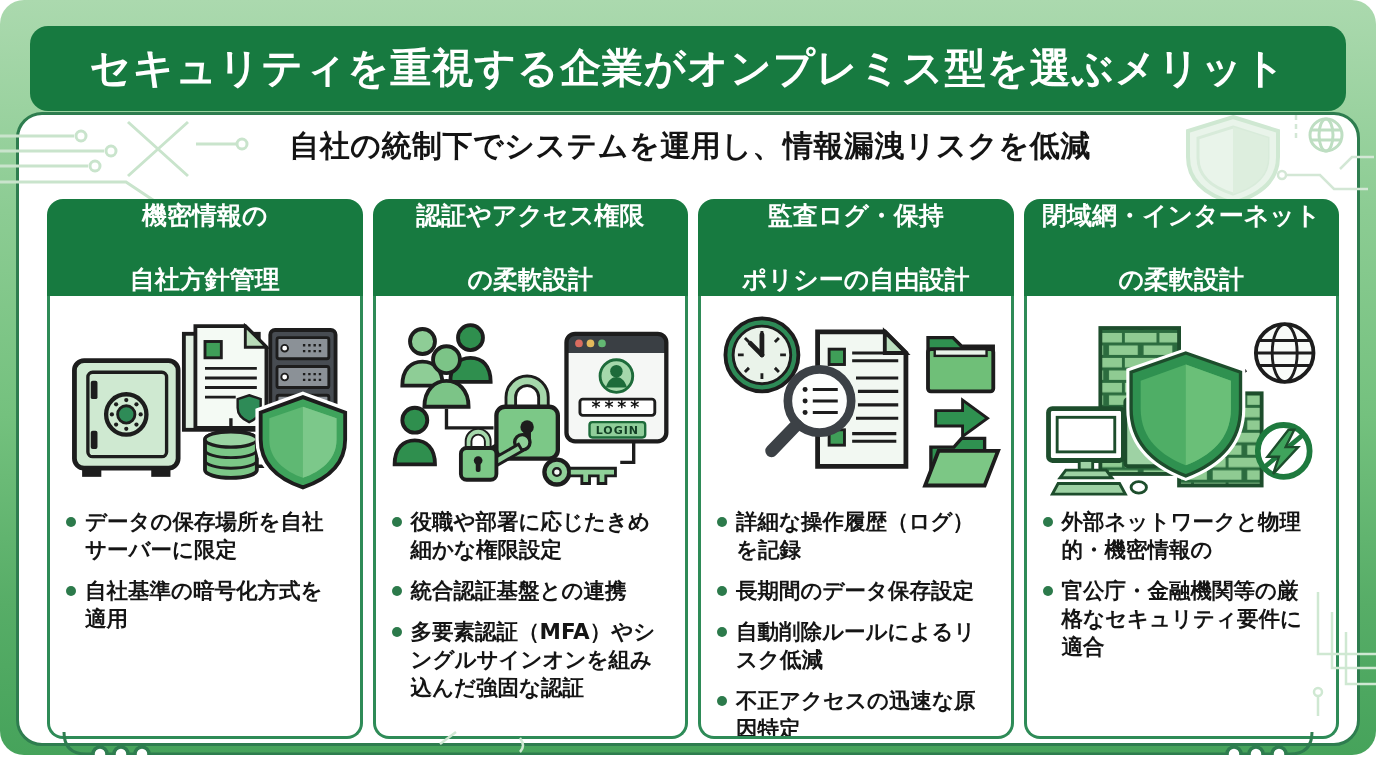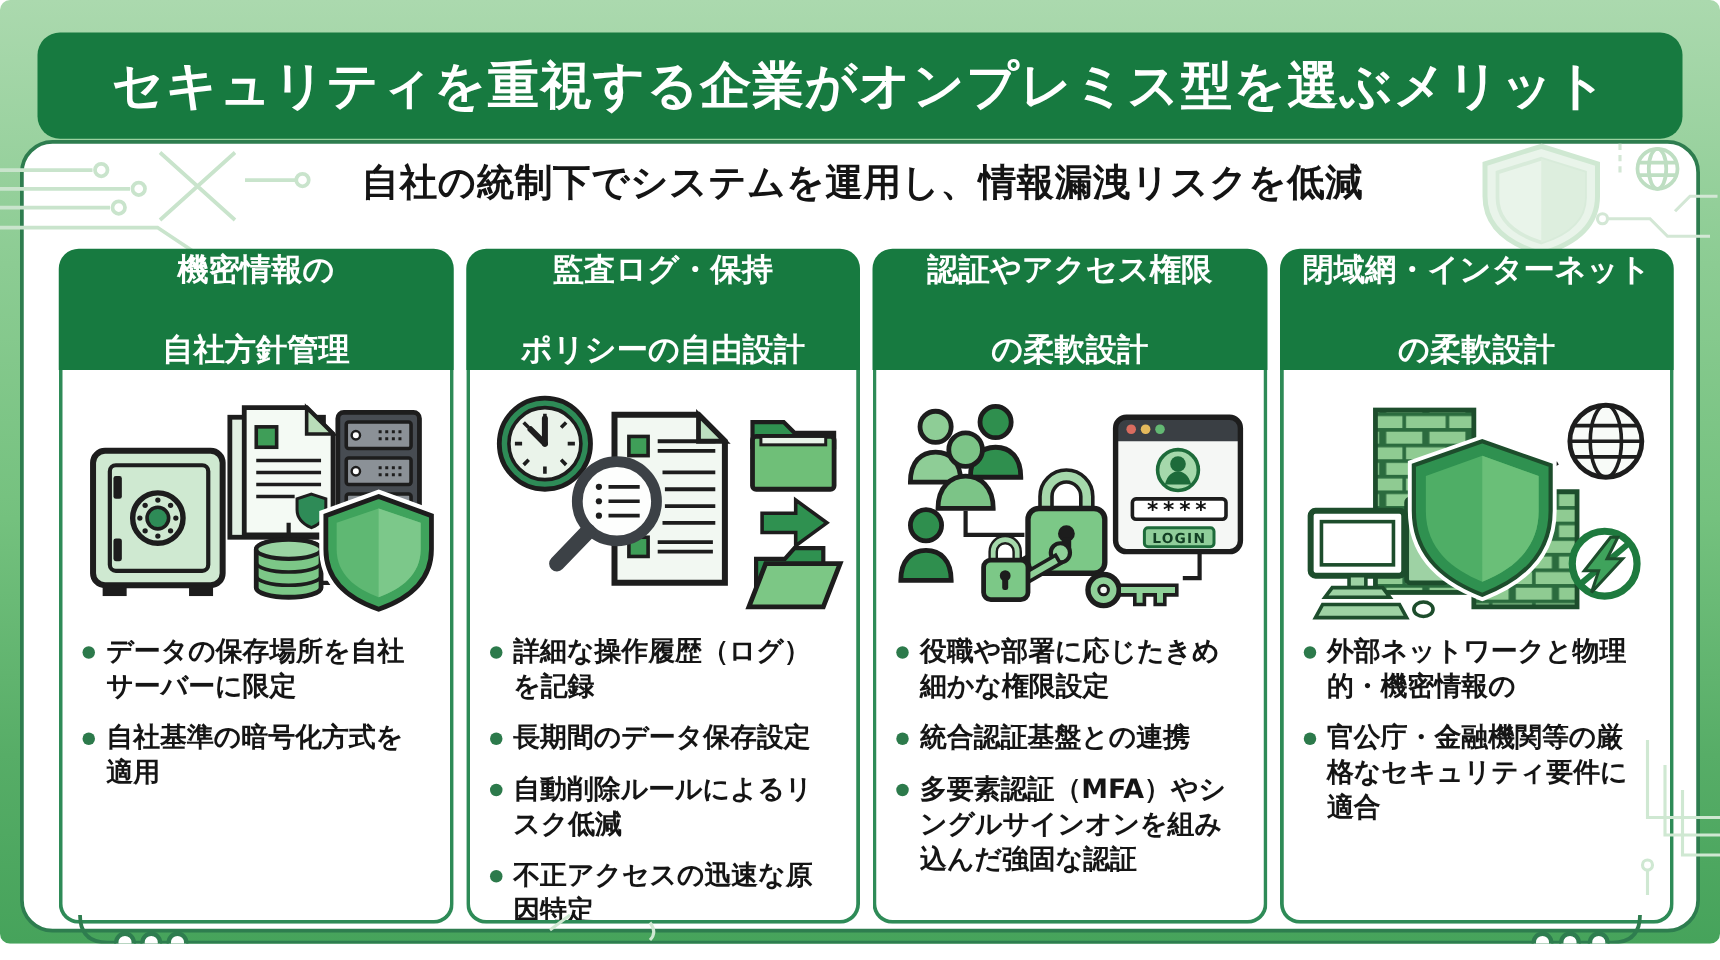--- a/index.html
+++ b/index.html
@@ -1,18 +1,18 @@
 <!DOCTYPE html>
 <html><head>
 <meta charset="utf-8">
 <style>
   html,body{margin:0;padding:0;background:#fff;}
   .stage{
     position:relative; width:1376px; height:755px; overflow:hidden;
-    border-radius:8px;
+    border-radius:24px;
     background:linear-gradient(180deg,#abd9ae 0%,#8ccc93 28%,#74c17e 55%,#57ad67 80%,#46a35b 100%);
     font-family:"DejaVu Sans","Liberation Sans",sans-serif;
   }
   .banner{
     position:absolute; left:30px; top:26px; width:1316px; height:85px;
     background:#177a40; border-radius:18px;
     display:flex; align-items:center; justify-content:center;
   }
   .banner h1{
     margin:0; color:#fff; font-size:41px; font-weight:800; letter-spacing:1px; white-space:nowrap;
@@ -176,92 +176,20 @@
           </svg>
         </div>
         <ul class="bullets">
           <li>
               <span class="dot"></span>
               <span>データの保存場所を自社サーバーに限定</span>
             </li>
           <li>
               <span class="dot"></span>
               <span>自社基準の暗号化方式を適用</span>
-            </li>
-        </ul>
-      </div>
-    </section>
-
-    <section class="card">
-      <header class="card-header">
-        <div class="hl">監査ログ・保持</div>
-        <div class="hl">ポリシーの自由設計</div>
-      </header>
-      <div class="card-body">
-        <div class="illo">
-          <svg viewBox="0 0 300 200">
-            <g>
-              <circle cx="52" cy="52" r="38" fill="#2e8b57" stroke="#1d1d1d" stroke-width="4"></circle>
-              <circle cx="52" cy="52" r="30" fill="#eaf3ea" stroke="#1d1d1d" stroke-width="3"></circle>
-              <g stroke="#1d1d1d" stroke-width="3">
-                <path d="M52,27 v6 M52,71 v6 M27,52 h6 M71,52 h6 M34.3,34.3 l4.2,4.2 M65.5,65.5 l4.2,4.2 M69.7,34.3 l-4.2,4.2 M38.5,65.5 l-4.2,4.2"></path>
-              </g>
-              <path d="M52,52 L52,31" stroke="#1d1d1d" stroke-width="5" stroke-linecap="round"></path>
-              <path d="M52,52 L40,40" stroke="#1d1d1d" stroke-width="5" stroke-linecap="round"></path>
-            </g>
-            <g>
-              <path d="M110,28 h70 l22,22 v118 h-92 z" fill="#f2f8f2" stroke="#1d1d1d" stroke-width="5"></path>
-              <path d="M180,28 l22,22 h-22 z" fill="#bcdfbf" stroke="#1d1d1d" stroke-width="4"></path>
-              <rect x="122" y="46" width="16" height="16" fill="#3f9e58" stroke="#1d1d1d" stroke-width="3"></rect>
-              <g stroke="#1d1d1d" stroke-width="3.2">
-                <path d="M146,50 h48 M146,58 h48 M150,76 h44 M152,90 h42 M152,104 h42 M150,118 h44"></path>
-              </g>
-              <rect x="122" y="130" width="16" height="16" fill="#3f9e58" stroke="#1d1d1d" stroke-width="3"></rect>
-              <path d="M146,134 h46 M146,142 h46" stroke="#1d1d1d" stroke-width="3.2"></path>
-            </g>
-            <g>
-              <circle cx="112" cy="100" r="33" fill="#fdfefd" stroke="#3c4146" stroke-width="9"></circle>
-              <g fill="#1d1d1d">
-                <circle cx="97" cy="88" r="2.6"></circle>
-                  <circle cx="97" cy="100" r="2.6"></circle>
-                  <circle cx="97" cy="112" r="2.6"></circle>
-              </g>
-              <g stroke="#1d1d1d" stroke-width="3">
-                <path d="M105,88 h26 M105,100 h26 M105,112 h26"></path>
-              </g>
-              <path d="M88,125 L62,152" stroke="#3c4146" stroke-width="13" stroke-linecap="round"></path>
-            </g>
-            <g>
-              <path d="M225,34 h26 l9,9 h33 v12 h-68 z" fill="#2f9150" stroke="#1d1d1d" stroke-width="3.5"></path>
-              <rect x="225" y="46" width="68" height="44" rx="3" fill="#6fbf78" stroke="#1d1d1d" stroke-width="4"></rect>
-              <rect x="232" y="46" width="54" height="7" fill="#e8f4e9" stroke="#1d1d1d" stroke-width="2.5"></rect>
-            </g>
-            <path d="M233,110 h28 v-11 l26,19 l-26,19 v-11 h-28 z" fill="#2f9150" stroke="#1d1d1d" stroke-width="3"></path>
-            <g>
-              <path d="M228,148 h24 l8,-9 h24 v45 h-56 z" fill="#2f9150" stroke="#1d1d1d" stroke-width="3.5"></path>
-              <path d="M222,188 L236,152 H298 L284,188 Z" fill="#7cc785" stroke="#1d1d1d" stroke-width="4"></path>
-            </g>
-          </svg>
-        </div>
-        <ul class="bullets">
-          <li>
-              <span class="dot"></span>
-              <span>詳細な操作履歴（ログ）を記録</span>
-            </li>
-          <li>
-              <span class="dot"></span>
-              <span>長期間のデータ保存設定</span>
-            </li>
-          <li>
-              <span class="dot"></span>
-              <span>自動削除ルールによるリスク低減</span>
-            </li>
-          <li>
-              <span class="dot"></span>
-              <span>不正アクセスの迅速な原因特定</span>
             </li>
         </ul>
       </div>
     </section>
 
     <section class="card">
       <header class="card-header">
         <div class="hl">認証やアクセス権限</div>
         <div class="hl">の柔軟設計</div>
       </header>
@@ -333,20 +261,92 @@
           <li>
               <span class="dot"></span>
               <span>多要素認証（MFA）やシングルサインオンを組み込んだ強固な認証</span>
             </li>
         </ul>
       </div>
     </section>
 
     <section class="card">
       <header class="card-header">
+        <div class="hl">監査ログ・保持</div>
+        <div class="hl">ポリシーの自由設計</div>
+      </header>
+      <div class="card-body">
+        <div class="illo">
+          <svg viewBox="0 0 300 200">
+            <g>
+              <circle cx="52" cy="52" r="38" fill="#2e8b57" stroke="#1d1d1d" stroke-width="4"></circle>
+              <circle cx="52" cy="52" r="30" fill="#eaf3ea" stroke="#1d1d1d" stroke-width="3"></circle>
+              <g stroke="#1d1d1d" stroke-width="3">
+                <path d="M52,27 v6 M52,71 v6 M27,52 h6 M71,52 h6 M34.3,34.3 l4.2,4.2 M65.5,65.5 l4.2,4.2 M69.7,34.3 l-4.2,4.2 M38.5,65.5 l-4.2,4.2"></path>
+              </g>
+              <path d="M52,52 L52,31" stroke="#1d1d1d" stroke-width="5" stroke-linecap="round"></path>
+              <path d="M52,52 L40,40" stroke="#1d1d1d" stroke-width="5" stroke-linecap="round"></path>
+            </g>
+            <g>
+              <path d="M110,28 h70 l22,22 v118 h-92 z" fill="#f2f8f2" stroke="#1d1d1d" stroke-width="5"></path>
+              <path d="M180,28 l22,22 h-22 z" fill="#bcdfbf" stroke="#1d1d1d" stroke-width="4"></path>
+              <rect x="122" y="46" width="16" height="16" fill="#3f9e58" stroke="#1d1d1d" stroke-width="3"></rect>
+              <g stroke="#1d1d1d" stroke-width="3.2">
+                <path d="M146,50 h48 M146,58 h48 M150,76 h44 M152,90 h42 M152,104 h42 M150,118 h44"></path>
+              </g>
+              <rect x="122" y="130" width="16" height="16" fill="#3f9e58" stroke="#1d1d1d" stroke-width="3"></rect>
+              <path d="M146,134 h46 M146,142 h46" stroke="#1d1d1d" stroke-width="3.2"></path>
+            </g>
+            <g>
+              <circle cx="112" cy="100" r="33" fill="#fdfefd" stroke="#3c4146" stroke-width="9"></circle>
+              <g fill="#1d1d1d">
+                <circle cx="97" cy="88" r="2.6"></circle>
+                  <circle cx="97" cy="100" r="2.6"></circle>
+                  <circle cx="97" cy="112" r="2.6"></circle>
+              </g>
+              <g stroke="#1d1d1d" stroke-width="3">
+                <path d="M105,88 h26 M105,100 h26 M105,112 h26"></path>
+              </g>
+              <path d="M88,125 L62,152" stroke="#3c4146" stroke-width="13" stroke-linecap="round"></path>
+            </g>
+            <g>
+              <path d="M225,34 h26 l9,9 h33 v12 h-68 z" fill="#2f9150" stroke="#1d1d1d" stroke-width="3.5"></path>
+              <rect x="225" y="46" width="68" height="44" rx="3" fill="#6fbf78" stroke="#1d1d1d" stroke-width="4"></rect>
+              <rect x="232" y="46" width="54" height="7" fill="#e8f4e9" stroke="#1d1d1d" stroke-width="2.5"></rect>
+            </g>
+            <path d="M233,110 h28 v-11 l26,19 l-26,19 v-11 h-28 z" fill="#2f9150" stroke="#1d1d1d" stroke-width="3"></path>
+            <g>
+              <path d="M228,148 h24 l8,-9 h24 v45 h-56 z" fill="#2f9150" stroke="#1d1d1d" stroke-width="3.5"></path>
+              <path d="M222,188 L236,152 H298 L284,188 Z" fill="#7cc785" stroke="#1d1d1d" stroke-width="4"></path>
+            </g>
+          </svg>
+        </div>
+        <ul class="bullets">
+          <li>
+              <span class="dot"></span>
+              <span>詳細な操作履歴（ログ）を記録</span>
+            </li>
+          <li>
+              <span class="dot"></span>
+              <span>長期間のデータ保存設定</span>
+            </li>
+          <li>
+              <span class="dot"></span>
+              <span>自動削除ルールによるリスク低減</span>
+            </li>
+          <li>
+              <span class="dot"></span>
+              <span>不正アクセスの迅速な原因特定</span>
+            </li>
+        </ul>
+      </div>
+    </section>
+
+    <section class="card">
+      <header class="card-header">
         <div class="hl">閉域網・インターネット</div>
         <div class="hl">の柔軟設計</div>
       </header>
       <div class="card-body">
         <div class="illo">
           <svg viewBox="0 0 300 200">
             <defs>
               <pattern id="bricks" width="36" height="26" patternUnits="userSpaceOnUse">
                 <rect width="36" height="26" fill="#8fcb92"></rect>
                 <path d="M0,1.5 H36 M0,14.5 H36" stroke="#2b6b3e" stroke-width="3" fill="none"></path>

